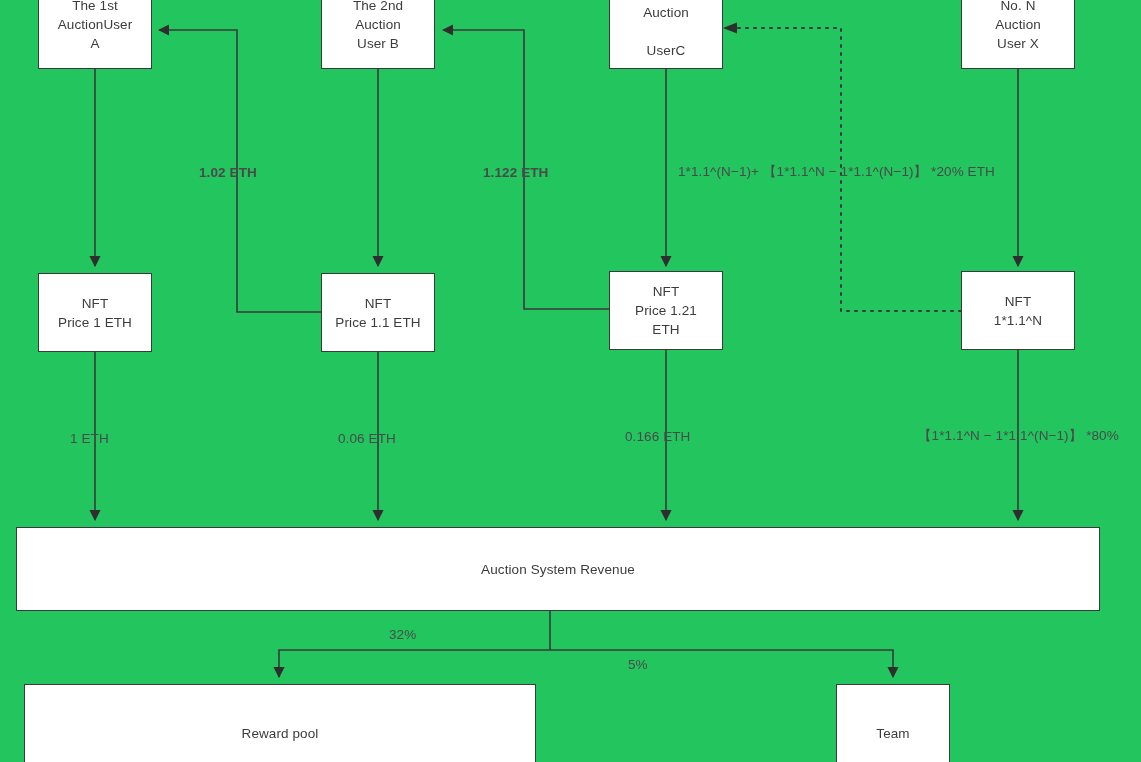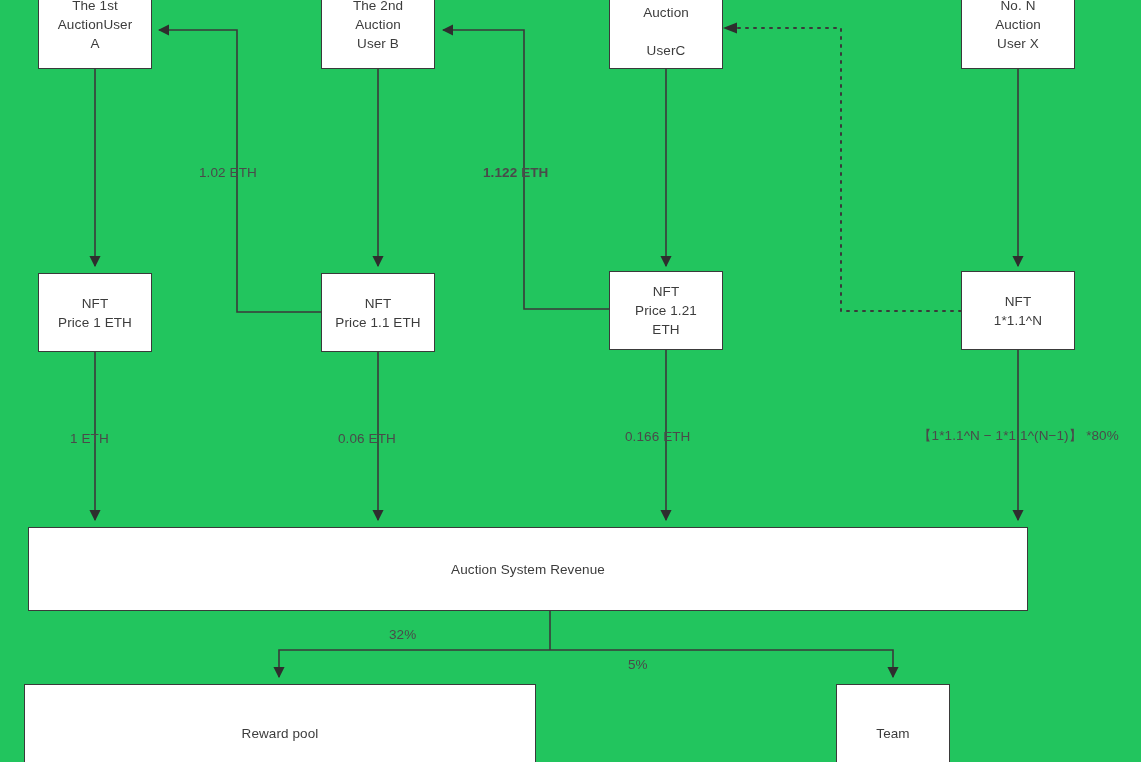--- a/index.html
+++ b/index.html
@@ -112,30 +112,31 @@
   <div class="node" style="left:321px; top:273px; width:114px; height:79px;">NFT
 Price 1.1 ETH</div>
 
   <div class="node" style="left:609px; top:271px; width:114px; height:79px;">NFT
 Price 1.21
 ETH</div>
 
   <div class="node" style="left:961px; top:271px; width:114px; height:79px;">NFT
 1*1.1^N</div>
 
-  <div class="node wide" style="left:28px; top:527px; width:1000px; height:84px;">Auction System Revenue</div>
+  <div class="node wide" style="left:16px; top:527px; width:1084px; height:84px;">Auction System Revenue</div>
 
   <div class="node wide" style="left:24px; top:684px; width:512px; height:98px;">Reward pool</div>
 
   <div class="node wide" style="left:836px; top:684px; width:114px; height:98px;">Team</div>
 
-  <div class="edge-label" style="left:199px; top:165px;">1.02 ETH</div>
+  <div class="edge-label" style="left:199px; top:165px;font-weight:bold;">1.02 ETH</div>
 
   <div class="edge-label" style="left:483px; top:165px;font-weight:bold;">1.122 ETH</div>
 
+  <div class="edge-label" style="left:678px; top:164px;">1*1.1^(N−1)+ 【1*1.1^N − 1*1.1^(N−1)】 *20% ETH</div>
 
   <div class="edge-label" style="left:70px; top:431px;">1 ETH</div>
 
   <div class="edge-label" style="left:338px; top:431px;">0.06 ETH</div>
 
   <div class="edge-label" style="left:625px; top:429px;">0.166 ETH</div>
 
   <div class="edge-label" style="left:918px; top:428px;">【1*1.1^N − 1*1.1^(N−1)】 *80%</div>
 
   <div class="edge-label pct" style="left:389px; top:627px;">32%</div>

